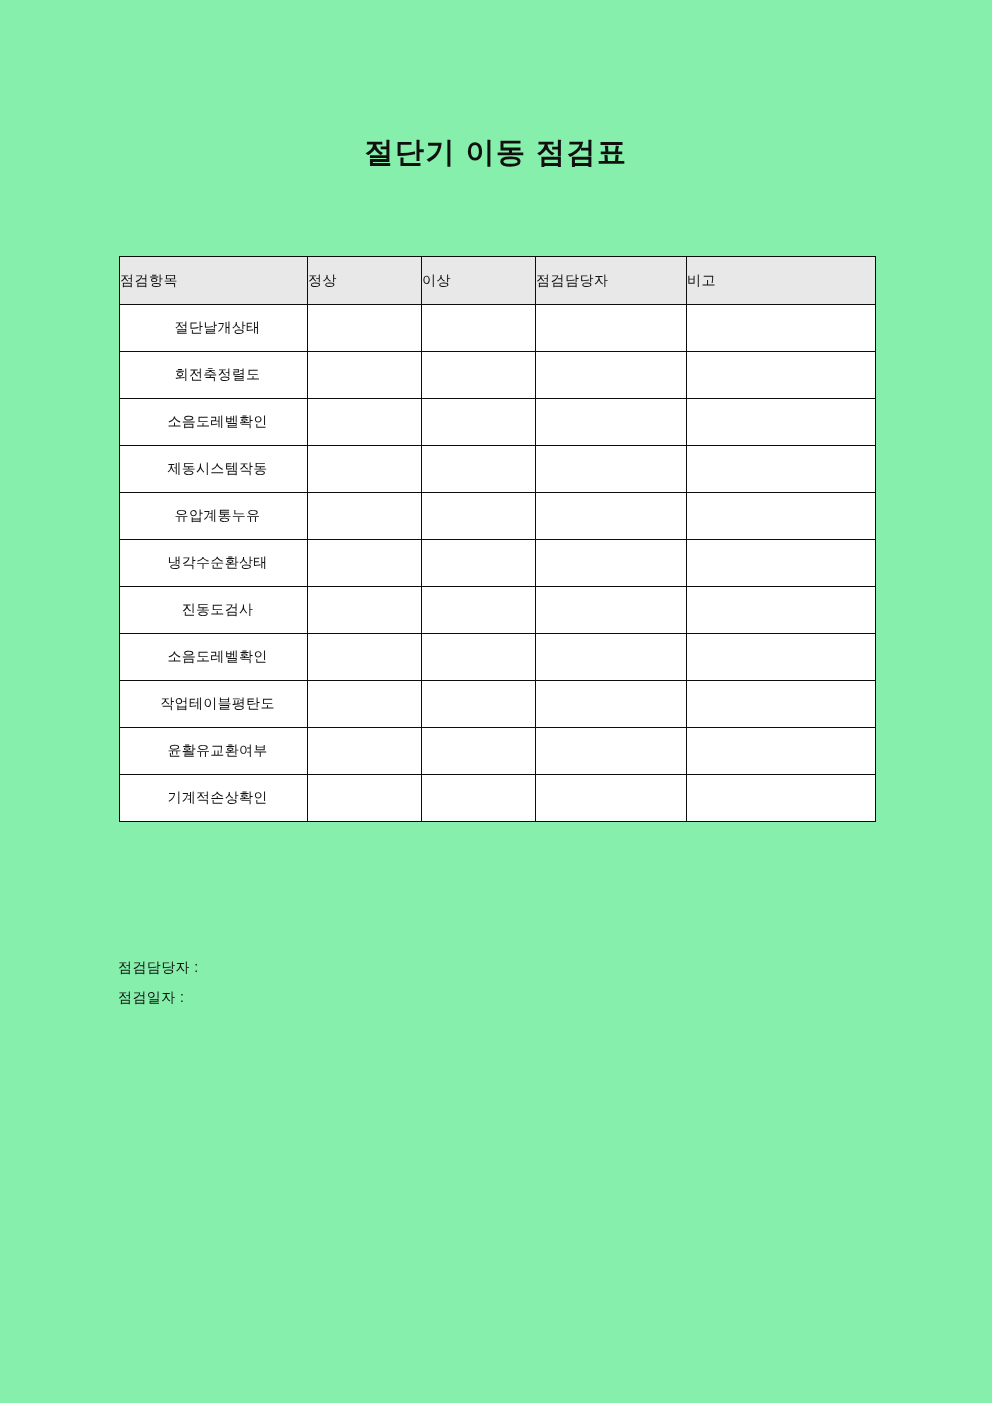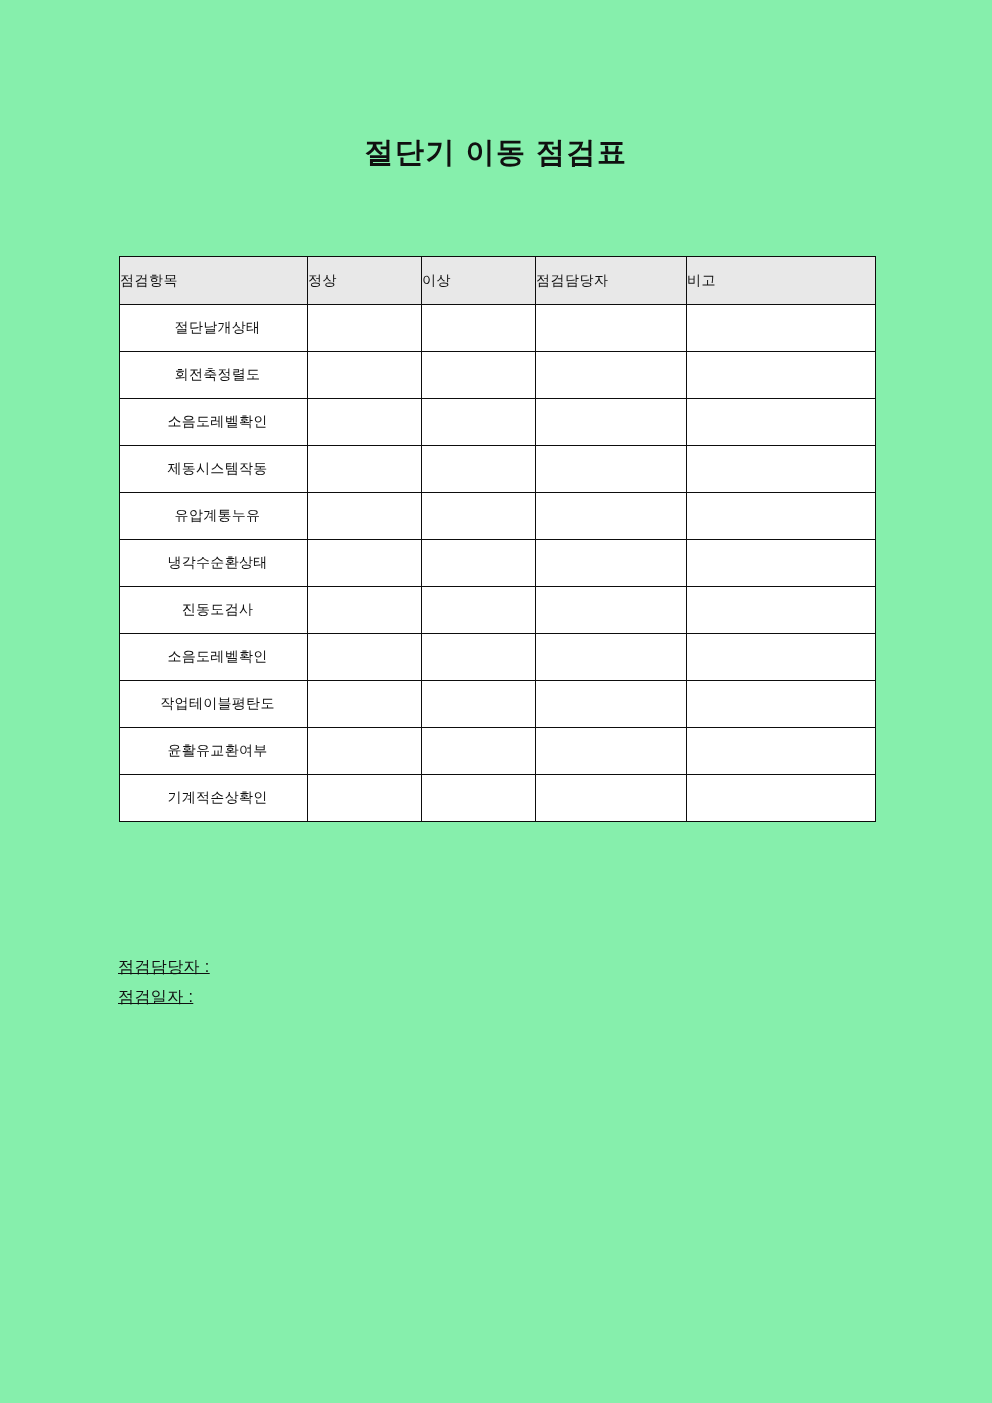--- a/index.html
+++ b/index.html
@@ -86,26 +86,25 @@
     text-align: center;
   }
 
   #footer-block {
     position: absolute;
     left: 118px;
     top: 952px;
     width: 400px;
   }
   #footer-block .foot-line {
-    font-size: 16px;
+    font-size: 14px;
     line-height: 30px;
     color: #101010;
     letter-spacing: 0.4px;
     white-space: pre;
-    text-decoration: underline;
   }
 </style>
 </head>
 <body>
 
 <div id="page">
 
   <div id="doc-title">절단기 이동 점검표</div>
 
   <table id="check-table">

